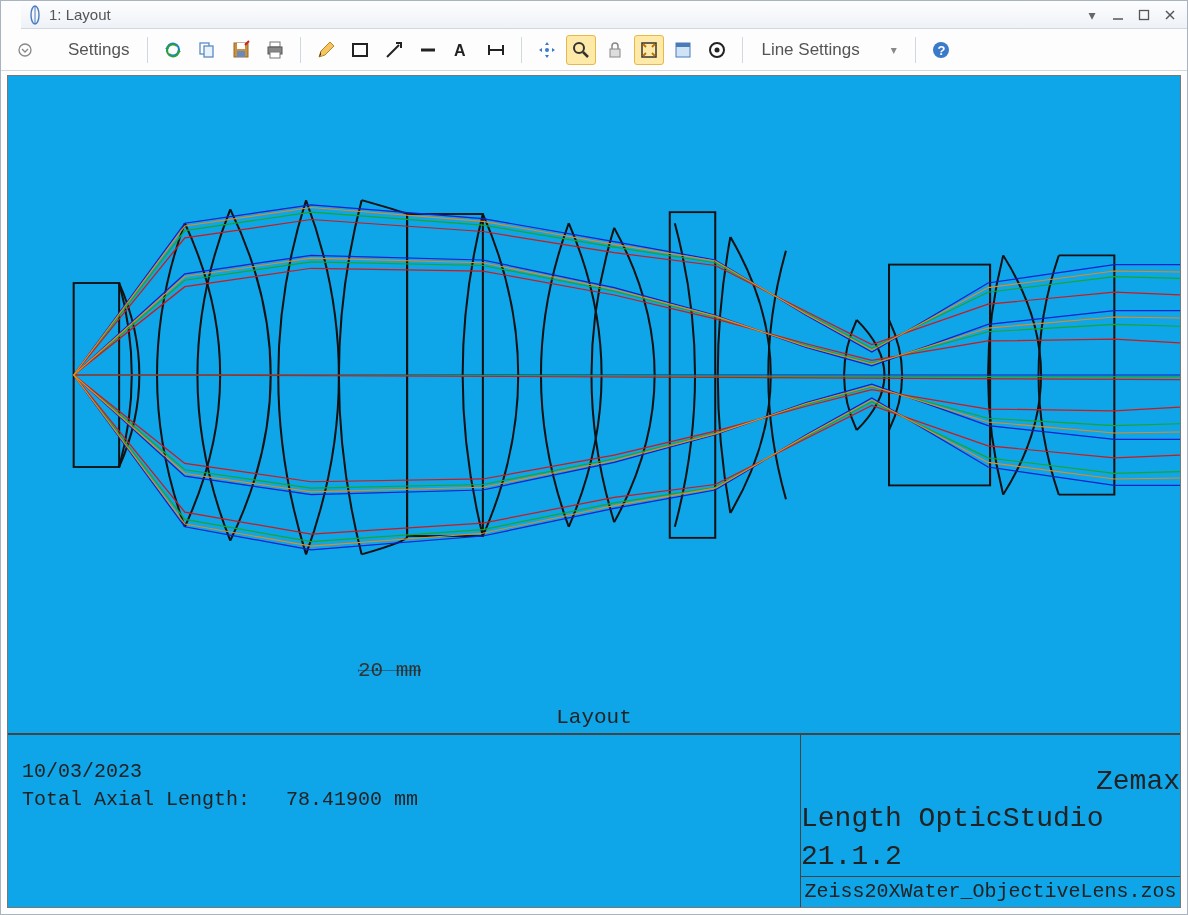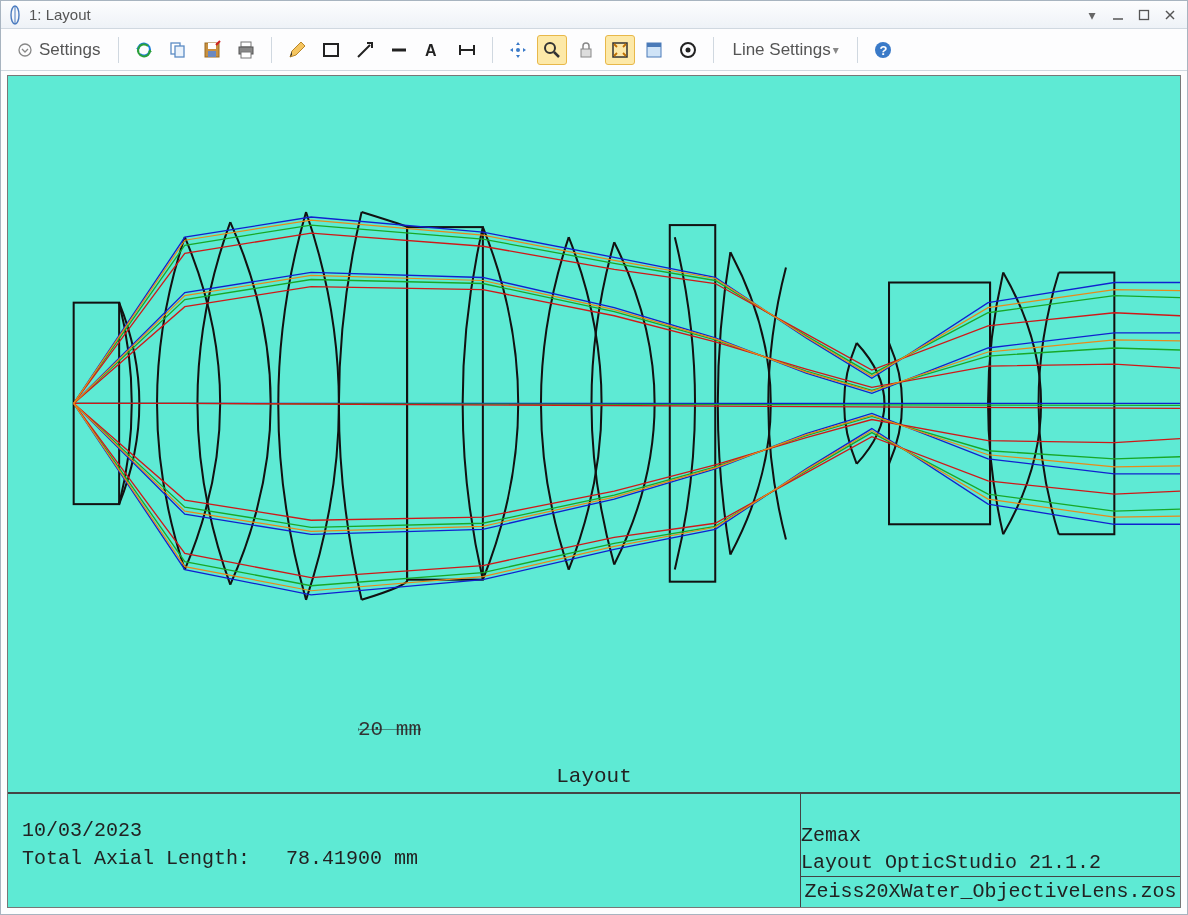--- a/index.html
+++ b/index.html
@@ -21,20 +21,21 @@
     }
     .titlebar {
       height: 28px;
       background: linear-gradient(#fdfdfe, #eef2f7);
       border-bottom: 1px solid #d0d8e0;
       display: flex;
       align-items: center;
       padding: 0 6px;
       font-size: 15px;
       color: #555;
+      margin-left: 20px;
     }
     .titlebar .ticon {
       width: 16px; height: 20px;
       display: inline-flex; align-items: center; justify-content: center;
       margin-right: 6px;
     }
     .titlebar .spacer { flex: 1; }
     .titlebar .winbtn {
       width: 22px; height: 20px;
       display: inline-flex; align-items: center; justify-content: center;
@@ -51,34 +52,35 @@
     }
     .tbtn {
       height: 30px;
       min-width: 30px;
       display: inline-flex;
       align-items: center;
       justify-content: center;
       border-radius: 3px;
       cursor: pointer;
       padding: 0 4px;
+      gap: 29px;
     }
     .tbtn.active { background: #fde9a8; border: 1px solid #e8b84a; }
     .tbtn.text { color: #555; font-size: 17px; padding: 0 8px; }
     .sep { width: 1px; height: 26px; background: #d0d8e0; margin: 0 6px; }
     .chev { font-size: 12px; color: #888; margin-left: 2px; }
     .canvas-wrap {
       flex: 1;
       padding: 4px 6px 6px 6px;
       display: flex;
     }
     .canvas-outer {
       flex: 1;
       border: 1px solid #777;
-      background: #5eead4;
+      background: #0ea5e9;
       display: flex;
       flex-direction: column;
     }
     .plot {
       flex: 1;
       position: relative;
       overflow: hidden;
     }
     .plot svg { position: absolute; inset: 0; width: 100%; height: 100%; }
     .footer-row {
@@ -105,24 +107,24 @@
     .footer-right {
       width: 380px;
       border-left: 1px solid #444;
       display: flex;
       flex-direction: column;
     }
     .fr-top {
       flex: 1;
       display: flex;
       flex-direction: column;
-      align-items: flex-start;
+      align-items: flex-end;
       justify-content: center;
       font-family: 'Consolas', 'Courier New', monospace;
-      font-size: 20px;
+      font-size: 28px;
       color: #222;
       line-height: 1.35;
       margin-top: 28px;
     }
     .fr-bot {
       border-top: 1px solid #444;
       display: flex; flex-direction: column; align-items: center; justify-content: flex-end;
       font-family: 'Consolas', 'Courier New', monospace;
       font-size: 20px; color: #222; padding: 2px 4px; line-height: 1.3;
     }
@@ -400,21 +402,21 @@
       </div>
 
       <div class="footer-title">Layout</div>
 
       <div class="footer-row">
         <div class="footer-left"><span>10/03/2023</span>
 <span>Total Axial Length:</span>   <span>78.41900 mm</span></div>
         <div class="footer-right">
           <div class="fr-top">
             <span>Zemax</span>
-            <span>Layout OpticStudio 21.1.2</span>
+            <span>Length OpticStudio 21.1.2</span>
           </div>
           <div class="fr-bot">
             <span>Zeiss20XWater_ObjectiveLens.zos</span>
           </div>
         </div>
       </div>
     </div>
   </div>
 
 </div>

